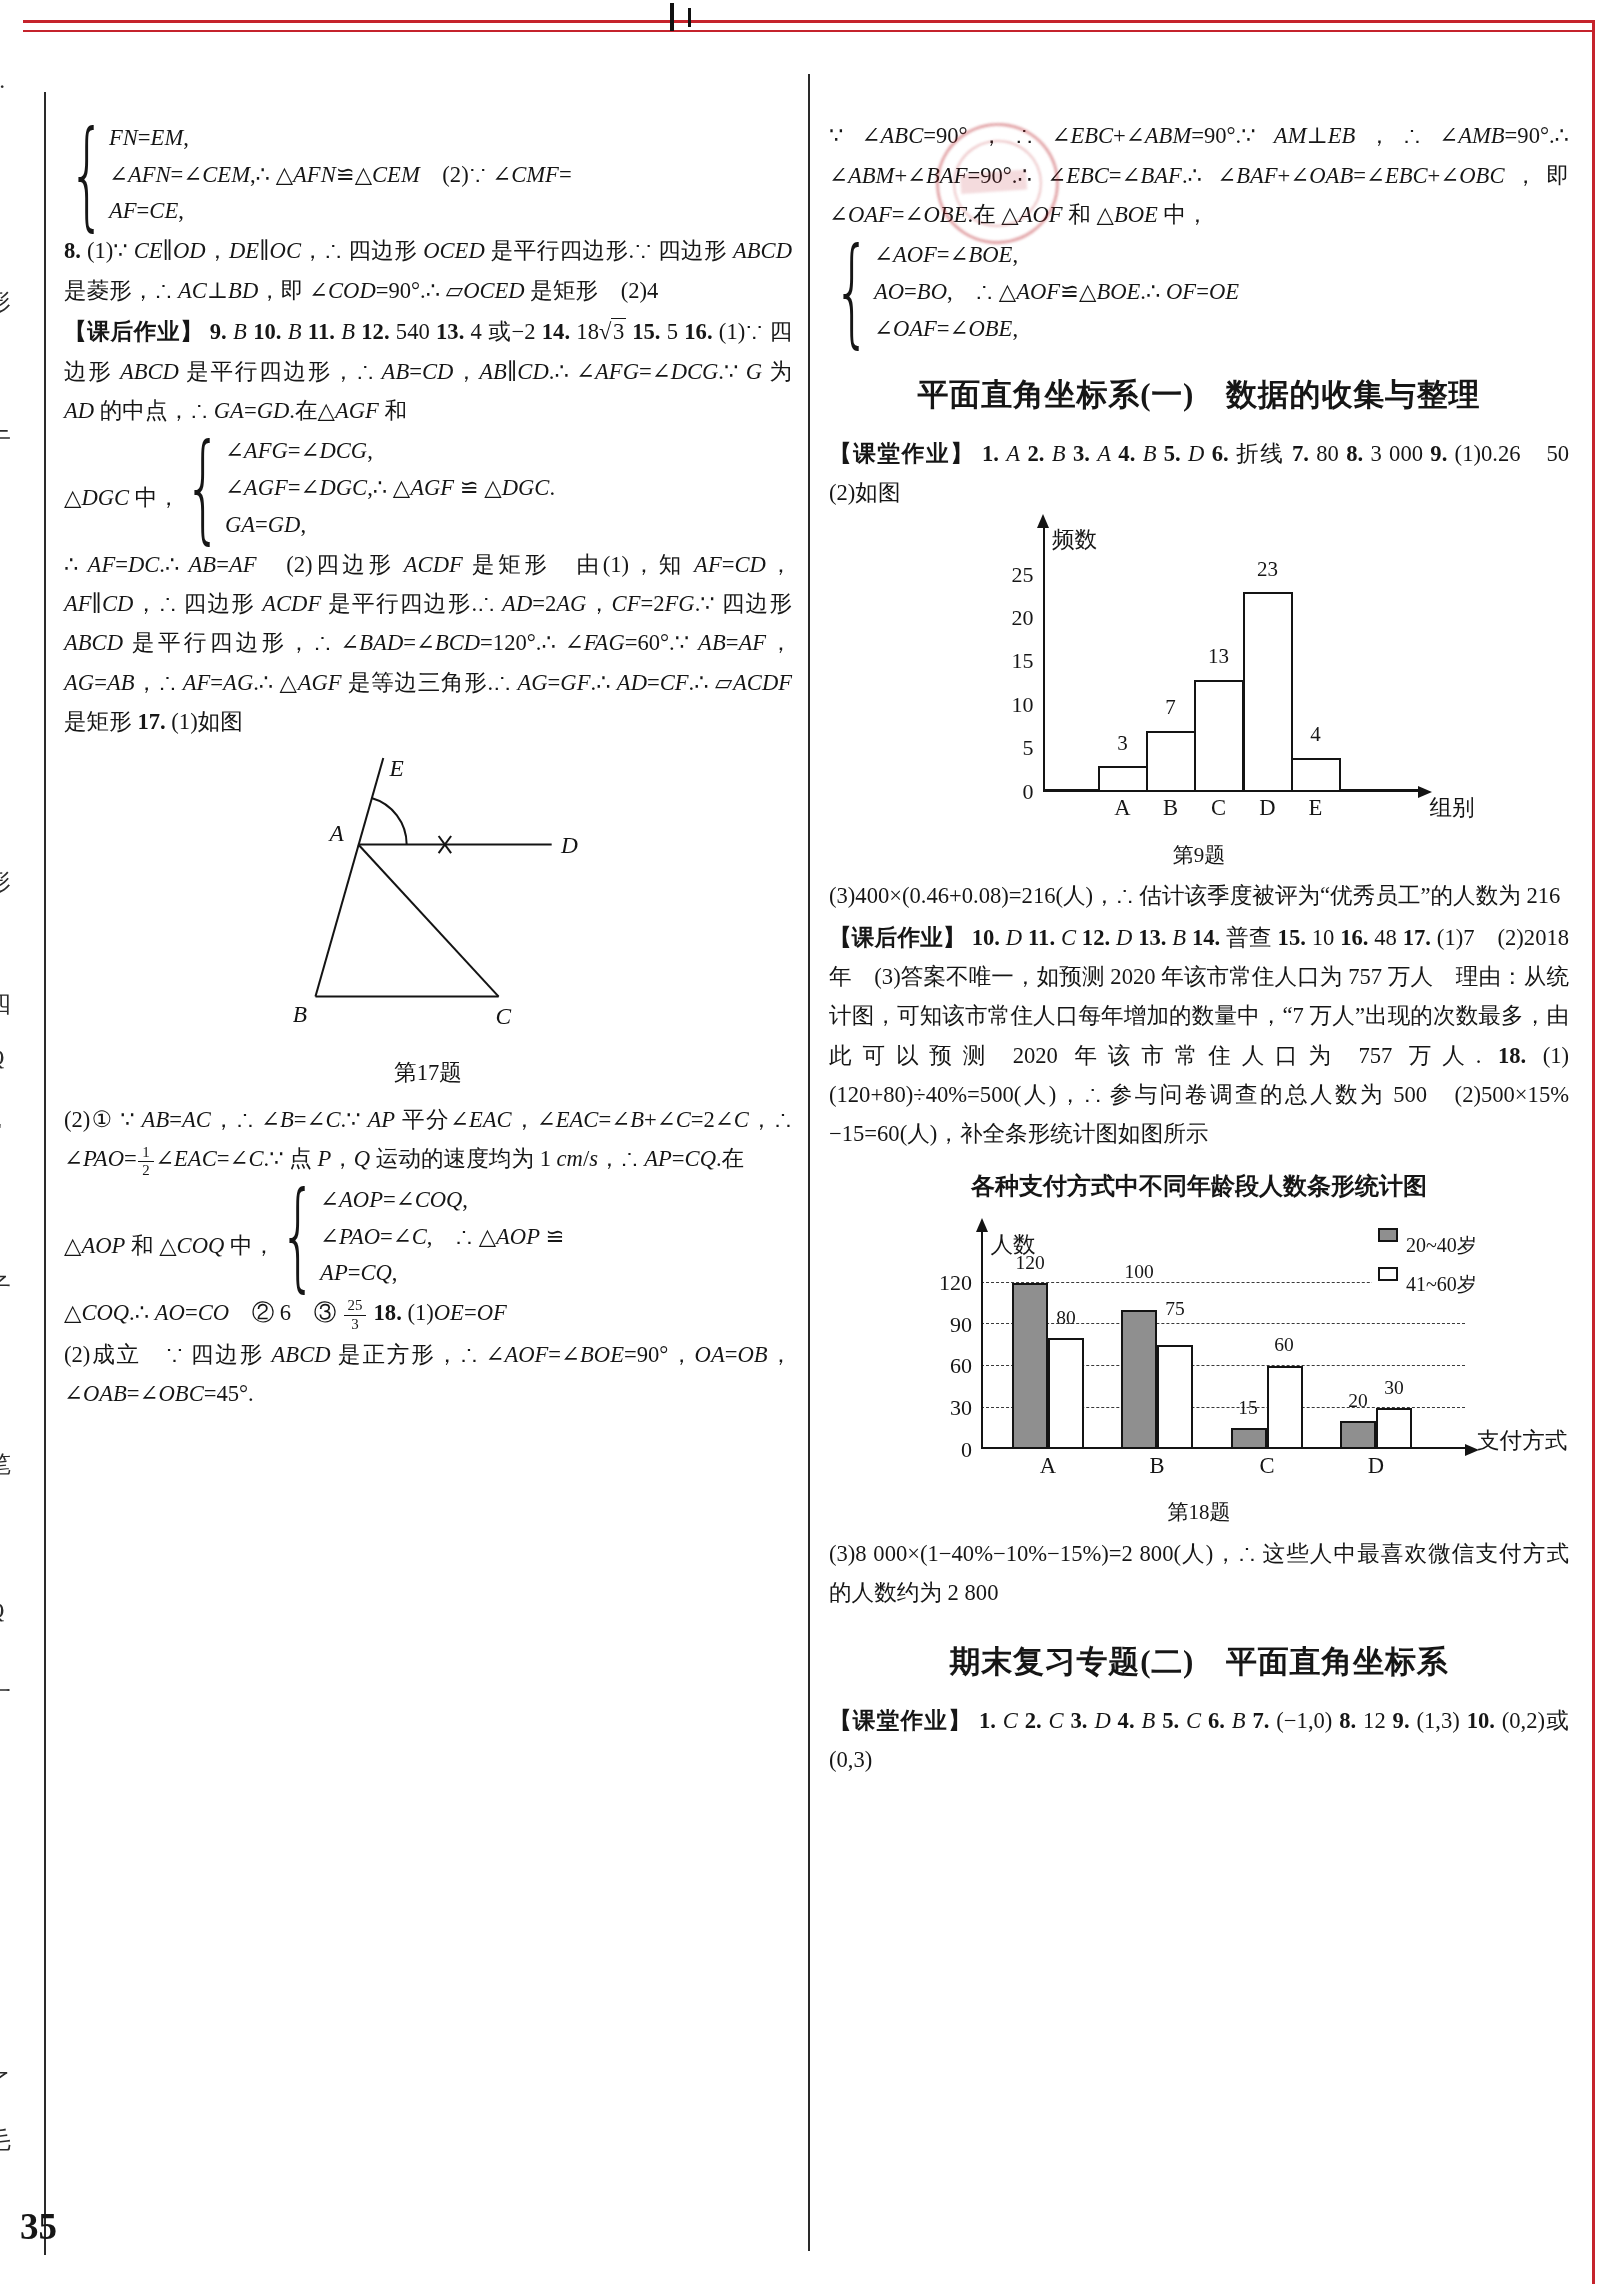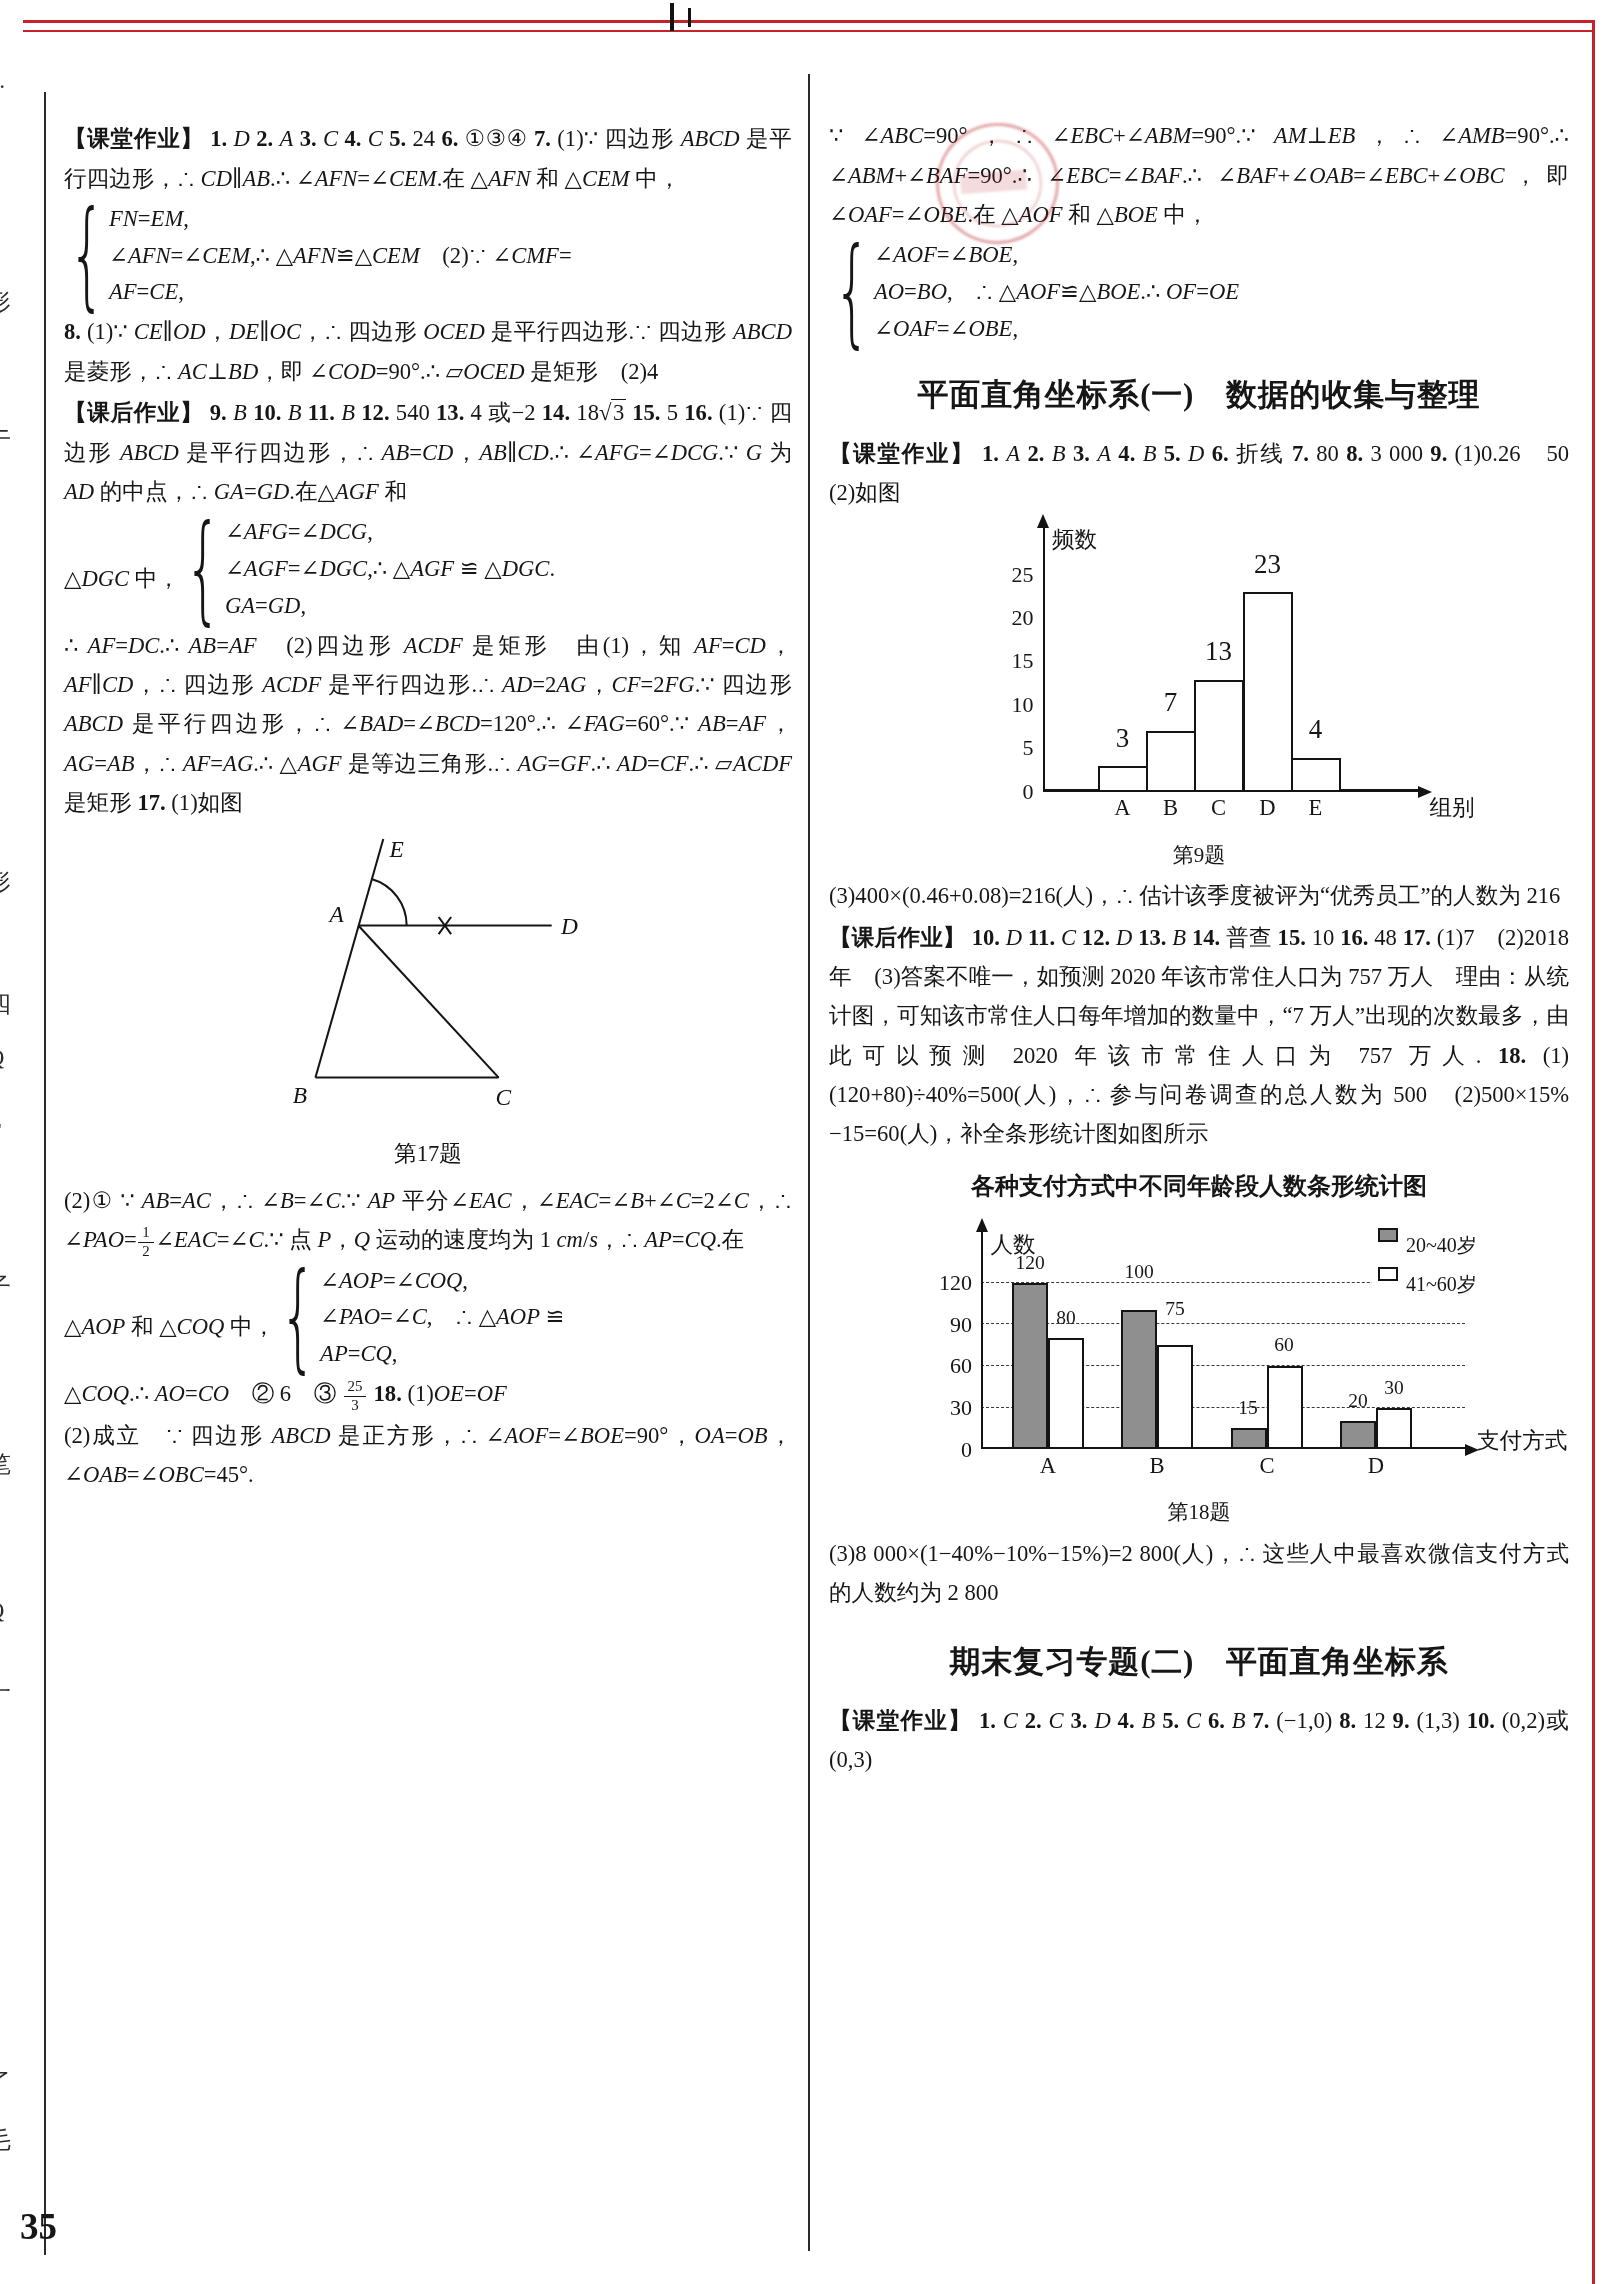--- a/index.html
+++ b/index.html
@@ -52,21 +52,21 @@
   .arr-rt{position:absolute;bottom:-6.2px;width:0;height:0;border-top:6.2px solid transparent;
           border-bottom:6.2px solid transparent;border-left:14px solid #141414;}
   .ytick{position:absolute;left:-48px;width:39px;text-align:right;font-size:22px;line-height:1.1;}
   .xlab{position:absolute;bottom:-36px;font-size:22.6px;white-space:nowrap;}
   .ylab{position:absolute;top:-6.2px;left:9.4px;font-size:22.6px;white-space:nowrap;}
   .cap{text-align:center;font-size:21px;margin-top:45px;}
   
   .chart{margin:14px auto 3.1px;width:515px;}
   .chart .plot{position:relative;margin-left:101px;}
   .hbar{position:absolute;bottom:0;background:#fff;border:2.3px solid #141414;box-sizing:border-box;z-index:1;}
-  .blab{position:absolute;text-align:center;font-size:27px;z-index:2;}
+  .blab{position:absolute;text-align:center;font-size:21px;z-index:2;}
   .xcat{position:absolute;bottom:-36px;text-align:center;font-size:22.6px;}
   
   .chart2{margin:12.5px auto 3.1px;width:624px;}
   .chart2 .ctitle{font-size:24px;font-weight:700;text-align:center;margin-bottom:23.4px;white-space:nowrap;}
   .chart2 .plot2{position:relative;margin-left:94px;}
   .grid{position:absolute;left:0;border-top:1.6px dashed #3a3a3a;z-index:0;}
   .gbar{position:absolute;bottom:0;border:2.3px solid #141414;box-sizing:border-box;z-index:1;}
   .blab2{position:absolute;text-align:center;font-size:19.5px;z-index:2;}
   .xcat2{position:absolute;bottom:-36px;text-align:center;font-size:22.6px;}
   .legend{position:absolute;right:28px;top:-4.7px;display:flex;flex-direction:column;gap:3.9px;
@@ -83,21 +83,20 @@
   <div class="topline2"></div>
   <div class="right-rule"></div>
   <div class="left-rule"></div>
   <div class="divider"></div>
   <div class="cropmark" style="left:670px;top:3.1px;width:3.9px;height:28px;"></div>
   <div class="cropmark" style="left:688px;top:7.8px;width:3.1px;height:19px;"></div>
   <div class="stamp"></div>
   <div class="pagenum">35</div>
 
   <div class="col-left">
-    <p class="ans"><b>【课堂作业】 1.</b> <i>D</i> <b>2.</b> <i>A</i> <b>3.</b> <i>C</i> <b>4.</b> <i>C</i> <b>5.</b> 24 <b>6.</b> ①③④ <b>7.</b> (1)∵ 四边形 <i>ABCD</i> 是平行四边形，∴ <i>CD</i>∥<i>AB</i>.∴ ∠<i>AFN</i>=∠<i>CEM</i>.在 △<i>AFN</i> 和 △<i>CEM</i> 中，</p>
 
     <div class="sys">
       <span class="sl"></span>
       <span class="brace">{</span>
       <span class="lines">
         <span><i>FN</i>=<i>EM</i>,</span>
         <span>∠<i>AFN</i>=∠<i>CEM</i>,∴ △<i>AFN</i>≌△<i>CEM</i>　(2)∵ ∠<i>CMF</i>=</span>
         <span><i>AF</i>=<i>CE</i>,</span>
       </span>
     </div>

